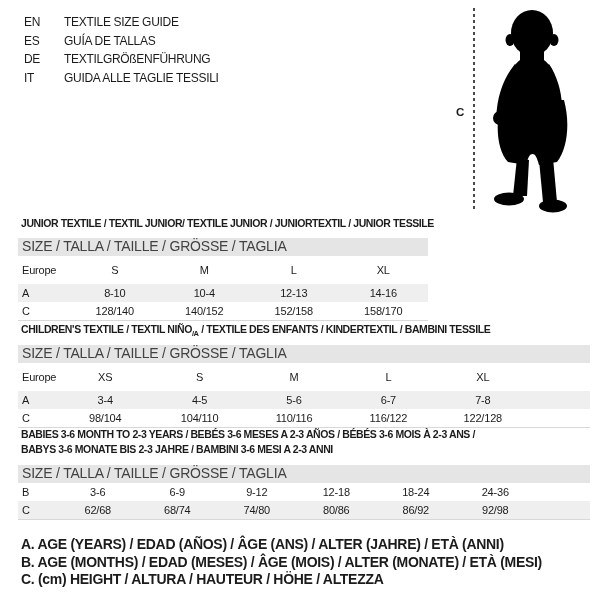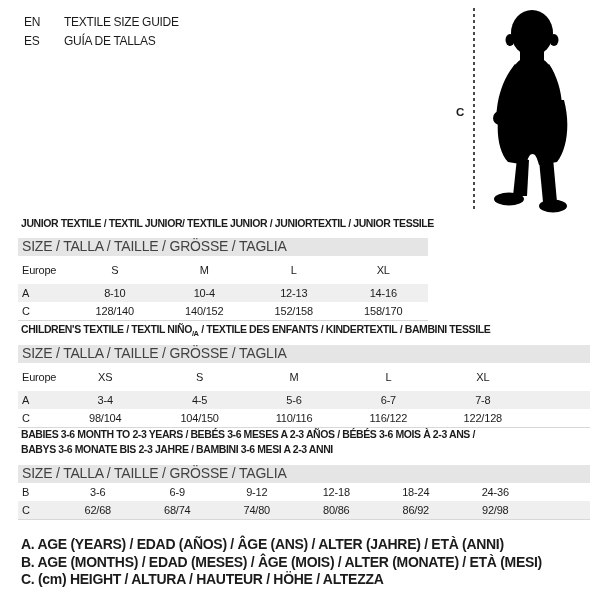--- a/index.html
+++ b/index.html
@@ -51,20 +51,28 @@
 <body>
 
 <div class="abs lang-block">
   <div class="lang-row">
     <span class="lang-code">EN</span>
     <span class="lang-label">TEXTILE SIZE GUIDE</span>
   </div>
   <div class="lang-row">
     <span class="lang-code">ES</span>
     <span class="lang-label">GUÍA DE TALLAS</span>
+  </div>
+  <div class="lang-row">
+    <span class="lang-code">DE</span>
+    <span class="lang-label">TEXTILGRÖßENFÜHRUNG</span>
+  </div>
+  <div class="lang-row">
+    <span class="lang-code">IT</span>
+    <span class="lang-label">GUIDA ALLE TAGLIE TESSILI</span>
   </div>
 </div>
 
 <span class="abs measure-label">C</span>
 <div class="abs measure-line"></div>
 <svg class="abs silhouette" width="92" height="206" viewBox="0 0 92 206" xmlns="http://www.w3.org/2000/svg">
   <g fill="#000000">
     <ellipse cx="45" cy="25" rx="21" ry="23"></ellipse>
     <ellipse cx="23" cy="32" rx="4.5" ry="6"></ellipse>
     <ellipse cx="67" cy="32" rx="4.5" ry="6"></ellipse>
@@ -123,21 +131,21 @@
     <div class="tcell label">A</div>
     <div class="tcell">3-4</div>
     <div class="tcell">4-5</div>
     <div class="tcell">5-6</div>
     <div class="tcell">6-7</div>
     <div class="tcell">7-8</div>
   </div>
   <div class="trow data">
     <div class="tcell label">C</div>
     <div class="tcell">98/104</div>
-    <div class="tcell">104/150</div>
+    <div class="tcell">104/110</div>
     <div class="tcell">110/116</div>
     <div class="tcell">116/122</div>
     <div class="tcell">122/128</div>
   </div>
 </div>
 
 <div class="abs sec-heading" style="top:427px">
   <div>BABIES 3-6 MONTH TO 2-3 YEARS / BEBÉS 3-6 MESES A 2-3 AÑOS / BÉBÉS 3-6 MOIS À 2-3 ANS /</div>
   <div>BABYS 3-6 MONATE BIS 2-3 JAHRE / BAMBINI 3-6 MESI A 2-3 ANNI</div>
 </div>

